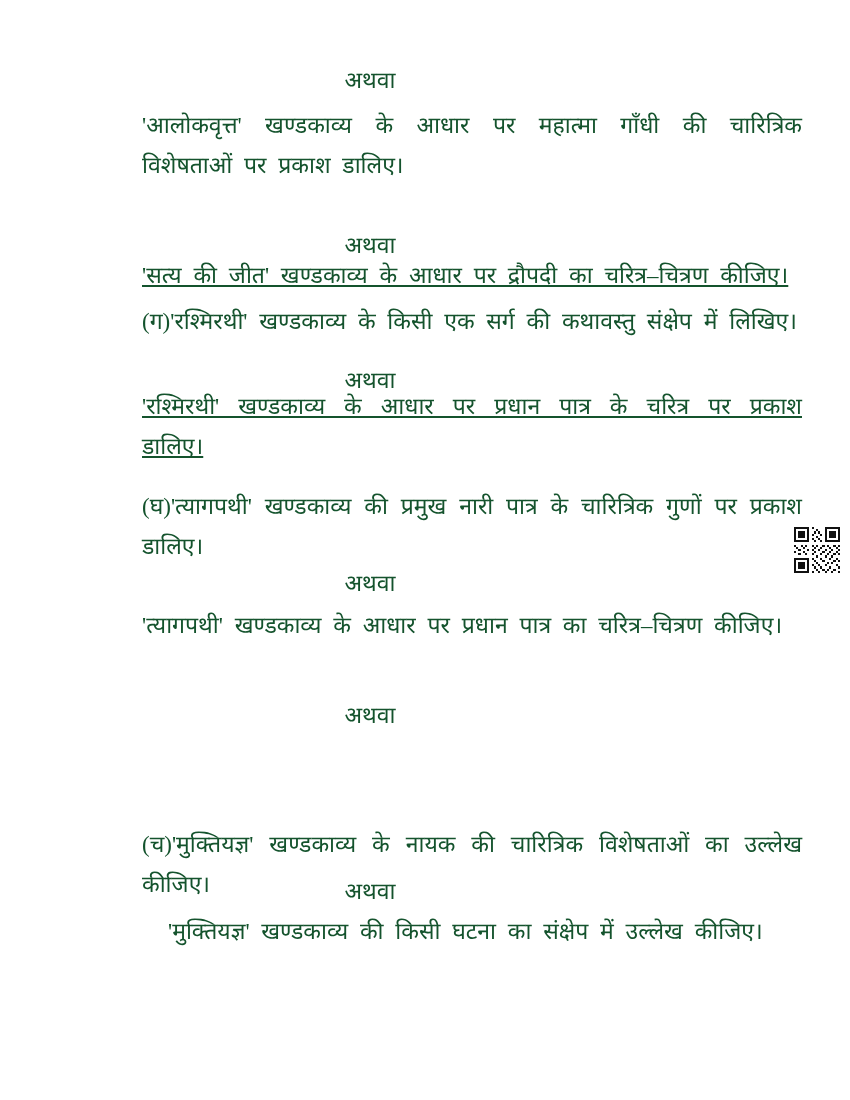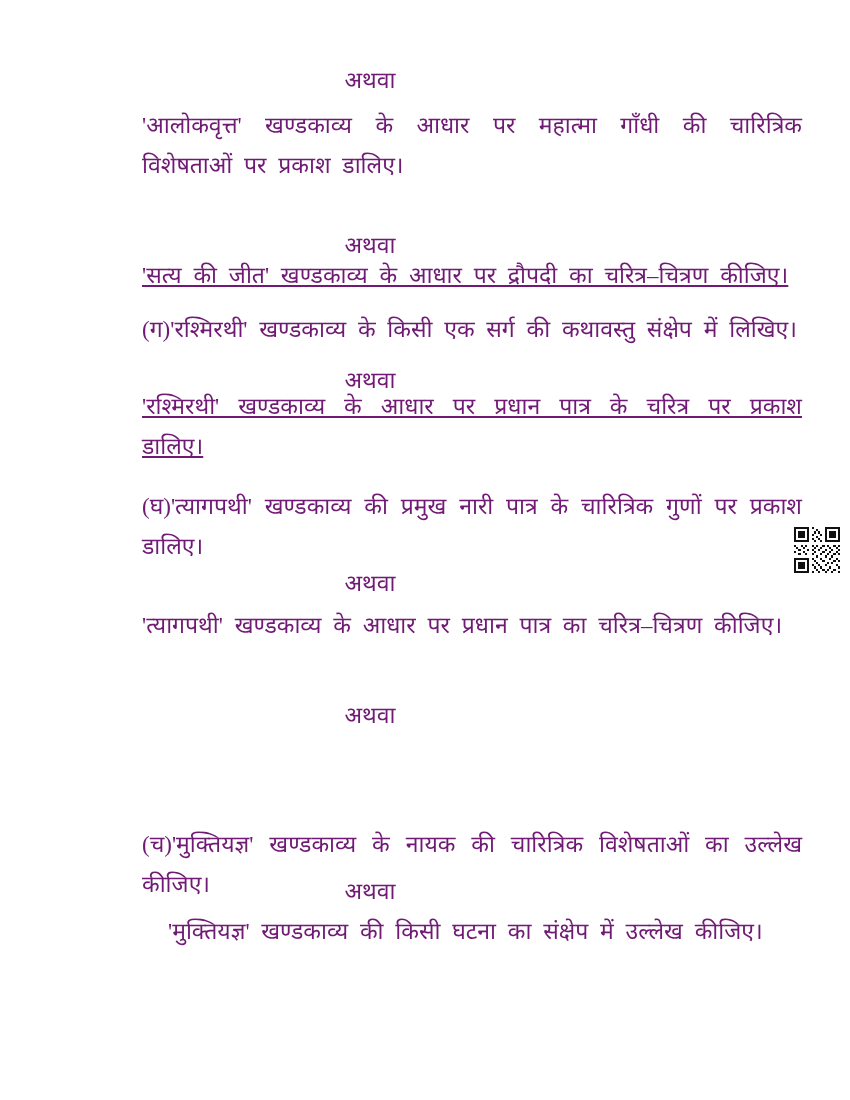--- a/index.html
+++ b/index.html
@@ -7,21 +7,21 @@
     padding: 0;
     background: #ffffff;
   }
   .page {
     position: relative;
     width: 850px;
     height: 1100px;
     background: #ffffff;
     overflow: hidden;
     font-family: "Liberation Serif", "DejaVu Serif", serif;
-    color: #701a75;
+    color: #14532d;
   }
   .q {
     position: absolute;
     left: 97px;
     width: 660px;
     font-size: 23px;
     line-height: 40px;
     text-align: justify;
     word-spacing: 6px;
     margin-left: 45px;
@@ -45,21 +45,21 @@
     width: 46px;
     height: 46px;
   }
   .qr svg { display: block; width: 100%; height: 100%; shape-rendering: crispEdges; }
 
   .b0  { top: 61px; }
   .b1  { top: 106px; }
   .b2  { top: 181px; }
   .b3  { top: 226px; }
   .b4  { top: 256px; text-decoration: underline; }
-  .b5  { top: 310px; }
+  .b5  { top: 302px; }
   .b6  { top: 361px; }
   .b7  { top: 387px; text-decoration: underline; }
   .b8  { top: 487px; }
   .b9  { top: 564px; }
   .b10 { top: 606px; }
   .b11 { top: 649px; }
   .b12 { top: 696px; }
   .b13 { top: 737px; }
   .b14 { top: 825px; }
   .b15 { top: 872px; }

